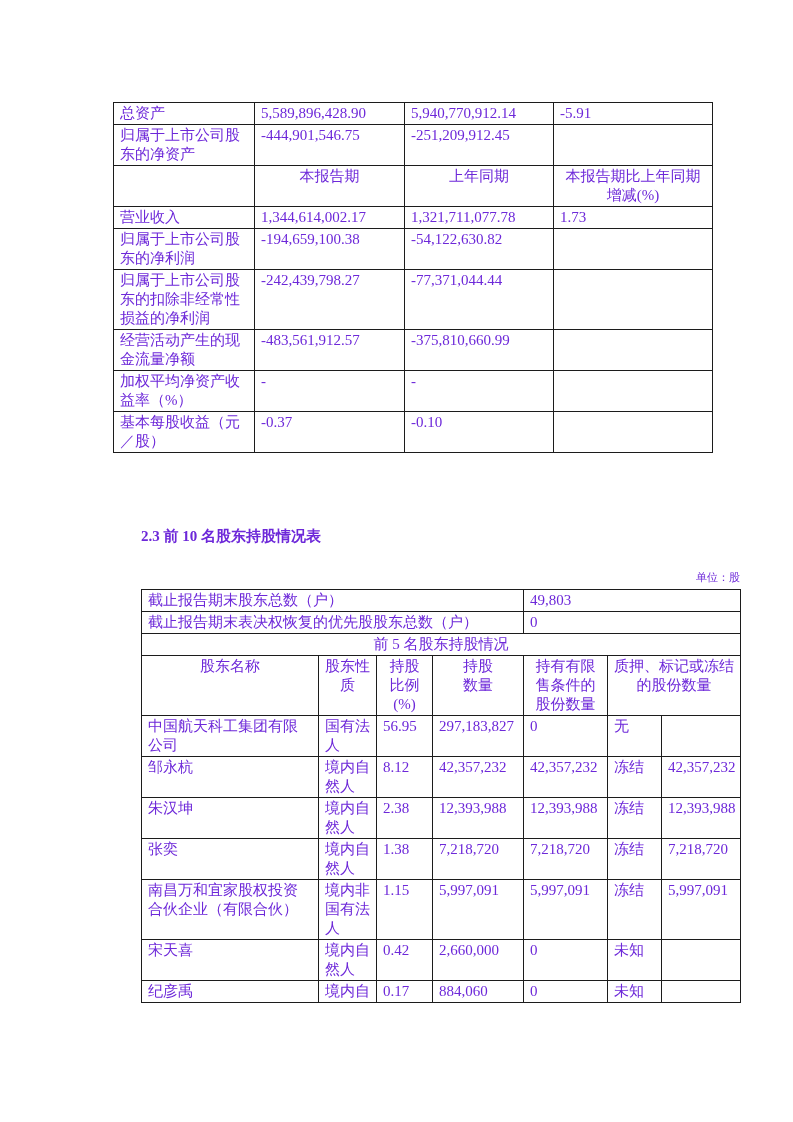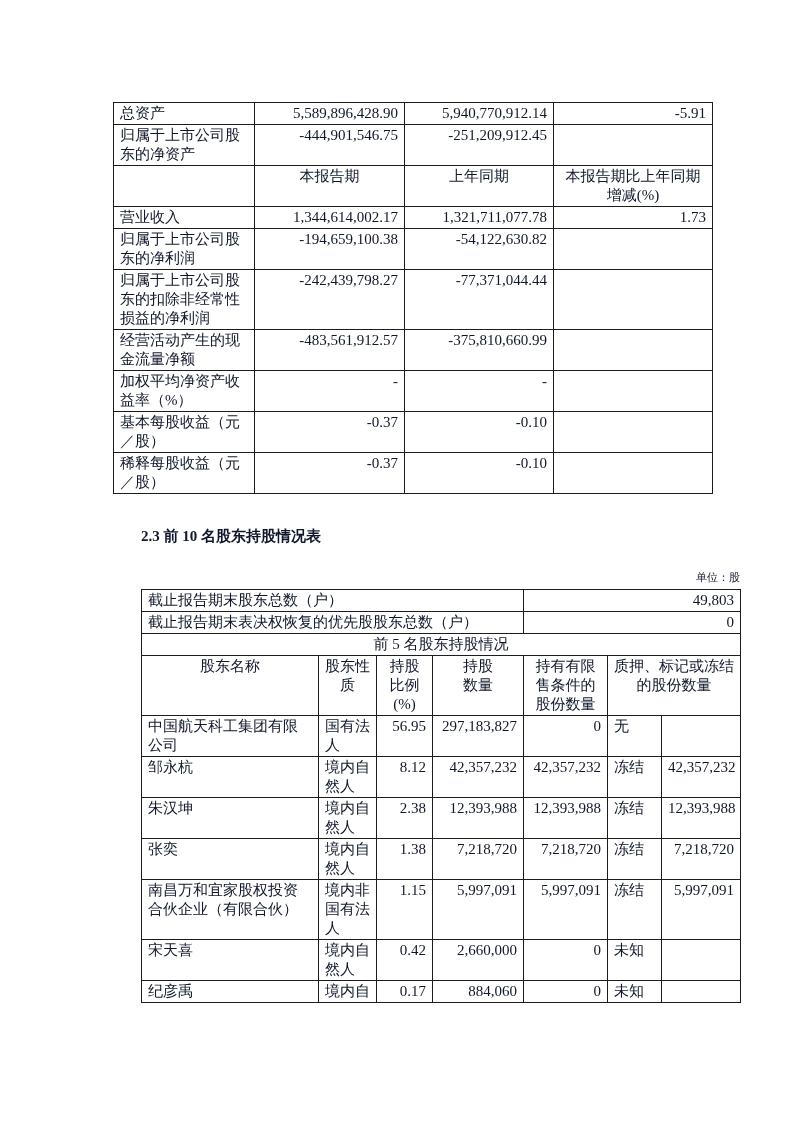--- a/index.html
+++ b/index.html
@@ -3,21 +3,21 @@
 <meta charset="utf-8">
 <style>
   html, body { margin: 0; padding: 0; background: #ffffff; }
   .page {
     position: relative;
     width: 793px;
     height: 1122px;
     background: #ffffff;
     overflow: hidden;
     font-family: "Liberation Serif", "DejaVu Serif", serif;
-    color: #0f172a;
+    color: #6d28d9;
   }
   .content {
     position: absolute;
     left: 113px;
     top: 0;
     width: 599px;
   }
   table.t {
     border-collapse: collapse;
     table-layout: fixed;
@@ -25,21 +25,21 @@
   }
   table.t td {
     border: 1px solid #1c1c1c;
     font-size: 15px;
     line-height: 19px;
     padding: 1px 6px;
     vertical-align: top;
     overflow: hidden;
   }
   td.lbl  { text-align: left; word-break: break-all; }
-  td.num  { text-align: right; white-space: nowrap; }
+  td.num  { white-space: nowrap; }
   td.ctr  { text-align: center; vertical-align: middle; word-break: break-all; padding: 1px 2px; margin-top: 19px; }
   td.tight{ padding: 1px 0; }
   td.prewrap { white-space: pre-line; }
   .fin-table { margin-top: 102px; }
   .bottom-section {
     position: absolute;
     left: 0;
     top: 527px;
     width: 599px;
     padding-left: 28px;
@@ -115,26 +115,20 @@
           <td class="num"></td>
         </tr>
         <tr>
           <td class="lbl">加权平均净资产收益率（%）</td>
           <td class="num">-</td>
           <td class="num">-</td>
           <td class="num"></td>
         </tr>
         <tr>
           <td class="lbl">基本每股收益（元／股）</td>
-          <td class="num">-0.37</td>
-          <td class="num">-0.10</td>
-          <td class="num"></td>
-        </tr>
-        <tr>
-          <td class="lbl">稀释每股收益（元／股）</td>
           <td class="num">-0.37</td>
           <td class="num">-0.10</td>
           <td class="num"></td>
         </tr>
       </tbody>
     </table>
 
     <div class="bottom-section">
       <h2 class="section-title">2.3 前 10 名股东持股情况表</h2>
       <div class="unit-line">单位：股</div>

